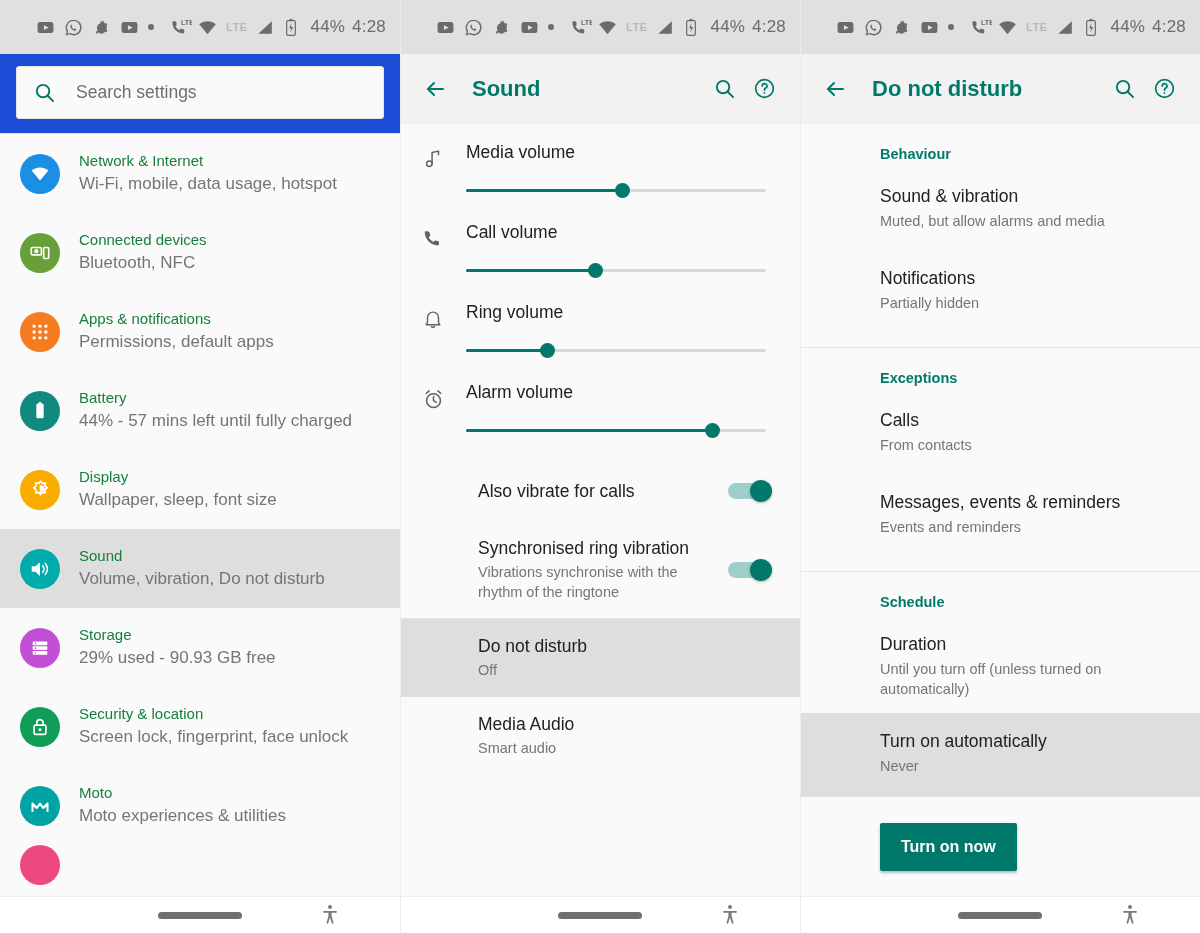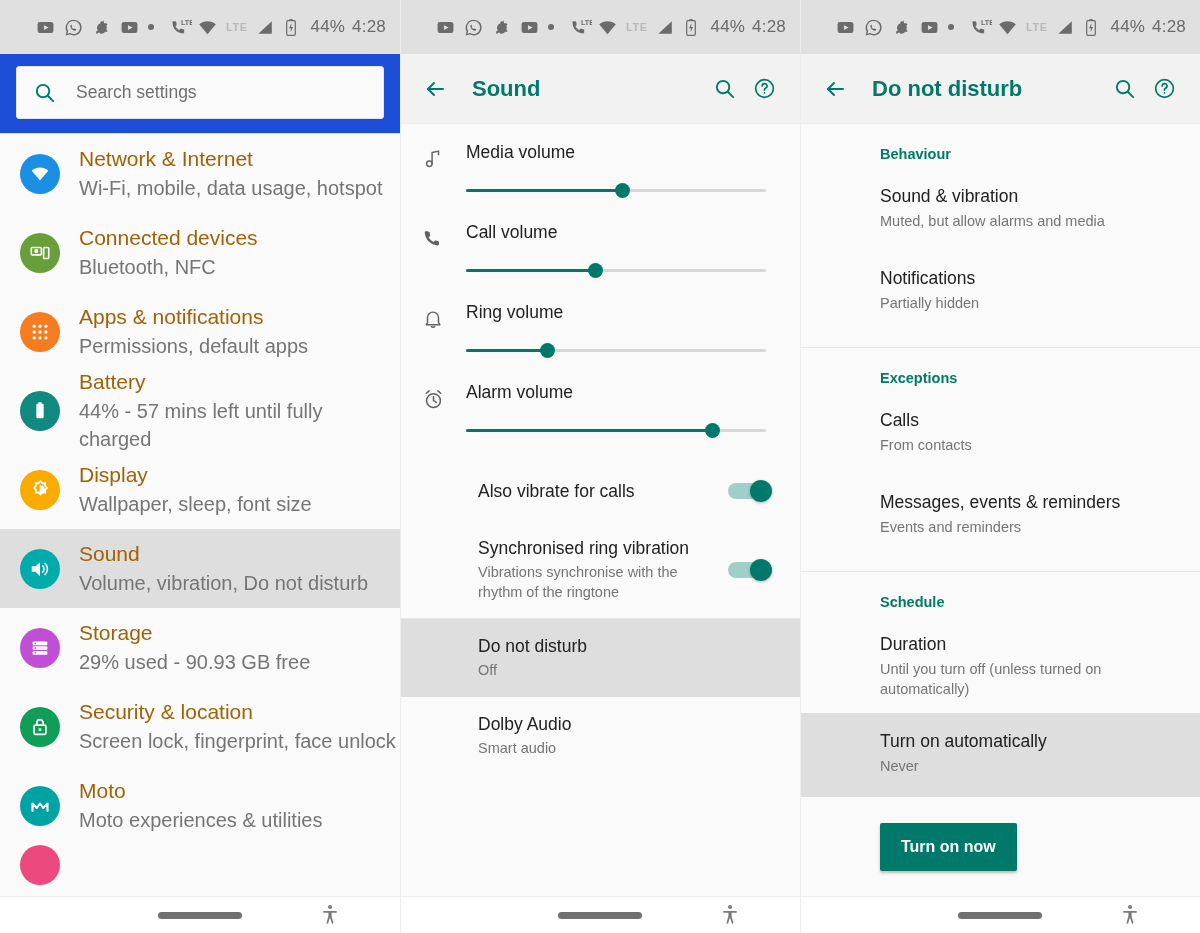--- a/index.html
+++ b/index.html
@@ -45,22 +45,22 @@
     display: flex; align-items: center; height: 79px; padding-left: 20px;
     position: relative;
   }
   .srow.selected { background: #dedede; }
   .srow .circ {
     width: 40px; height: 40px; border-radius: 50%;
     display: flex; align-items: center; justify-content: center;
     flex: 0 0 40px; margin-right: 19px;
   }
   .srow .txts { display: flex; flex-direction: column; justify-content: center; }
-  .srow .t1 { font-size: 21px; color: #a16207; line-height: 1.3; }
-  .srow .t2 { font-size: 20px; color: #757575; line-height: 1.4; margin-top: 2px; }
+  .srow .t1 { font-size: 15px; color: #15803d; line-height: 1.3; }
+  .srow .t2 { font-size: 17px; color: #757575; line-height: 1.4; margin-top: 2px; }
 
   
   .appbar {
     height: 70px; background: #f2f2f2; display: flex; align-items: center;
     padding: 0 16px; border-bottom: 1px solid #ececec;
   }
   .appbar .back { width: 38px; display:flex; align-items:center; justify-content:center; }
   .appbar .title { color: #00796b; font-size: 22px; font-weight: bold; margin-left: 18px; flex: 1; }
   .appbar .act { width: 40px; display:flex; align-items:center; justify-content:center; }
 
@@ -510,21 +510,21 @@
 
     <div class="divider"></div>
 
     <div class="nrow selected" style="min-height:78px">
       <div class="t1">Do not disturb</div>
       <div class="t2">Off</div>
     </div>
 
 
     <div class="nrow" style="min-height:78px">
-      <div class="t1">Dolby Audio</div>
+      <div class="t1">Media Audio</div>
       <div class="t2">Smart audio</div>
     </div>
 
     <div class="botnav">
       <div class="pill"></div>
       <div class="a11y">
         <svg width="20" height="22" viewBox="0 0 24 26" fill="#7a7a7a">
             <circle cx="12" cy="3.4" r="2.4"></circle>
             <path d="M4 8.3h16v1.9h-6.1v4.1l2.4 8.6-1.9.6-2.4-7.6-2.4 7.6-1.9-.6 2.4-8.6v-4.1H4z"></path>
           </svg>

